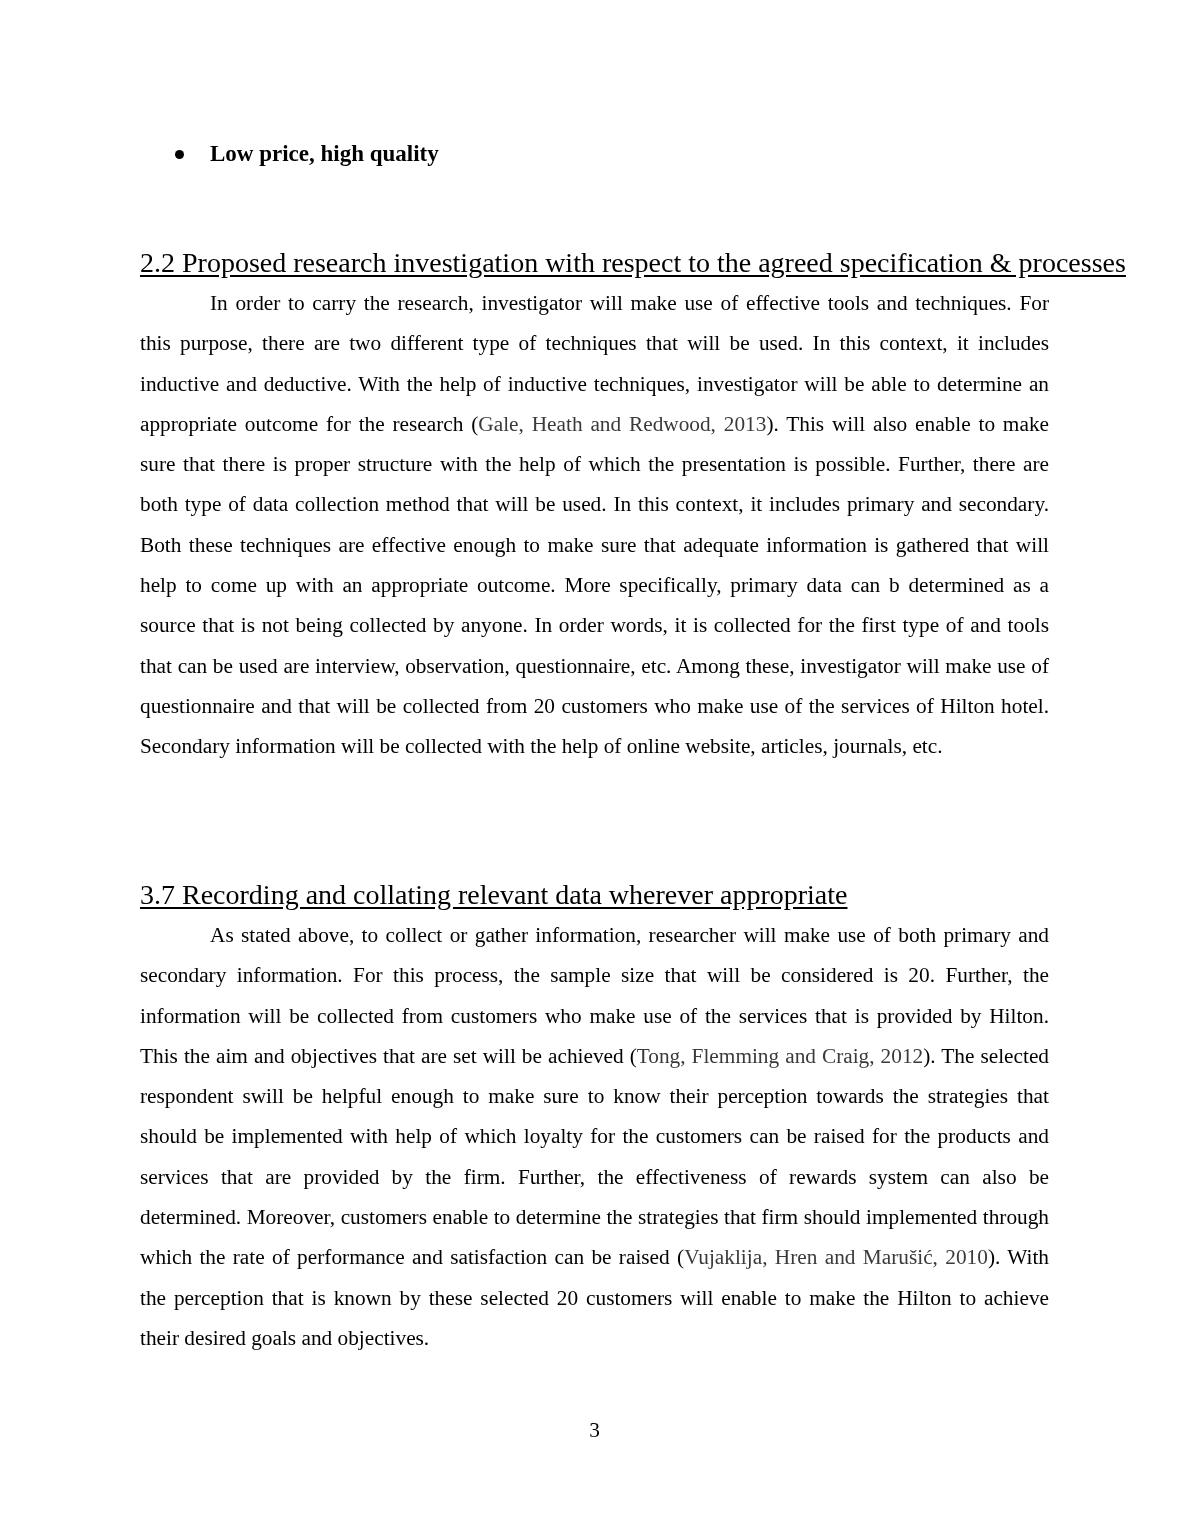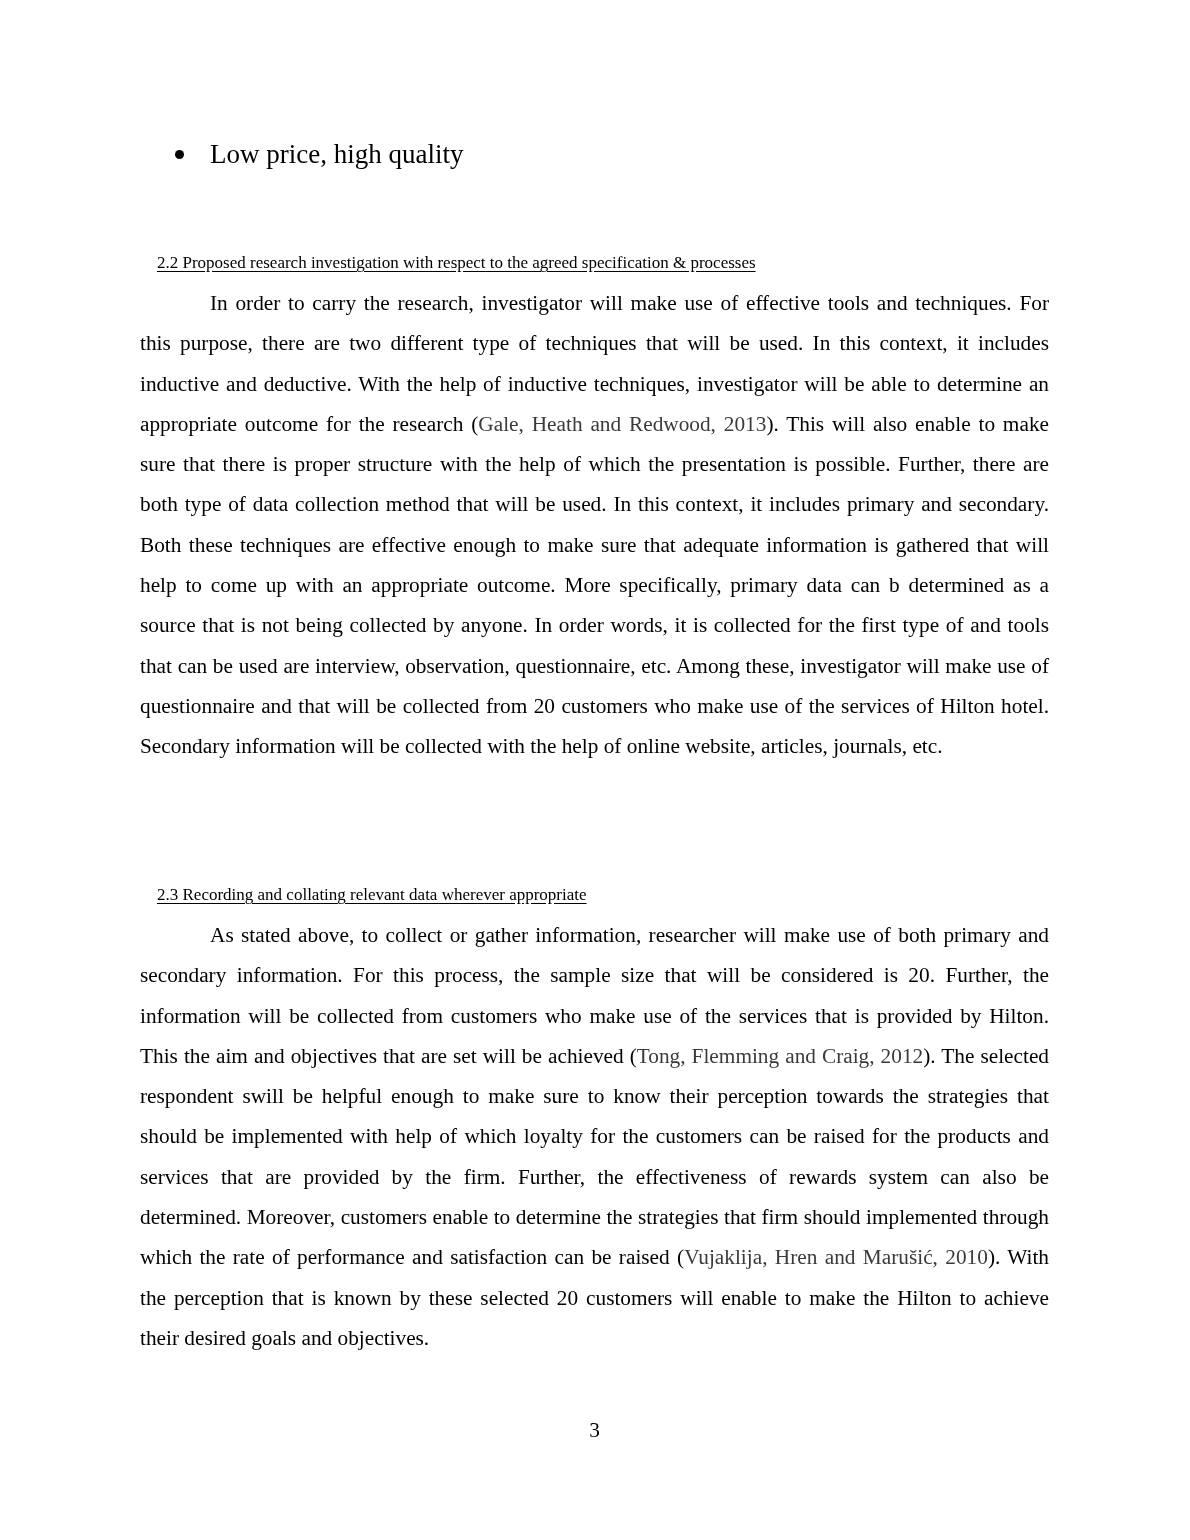--- a/index.html
+++ b/index.html
@@ -3,41 +3,41 @@
   <meta charset="utf-8">
   <style>
     html, body { margin: 0; padding: 0; background: #ffffff; }
     body {
       width: 1190px; height: 1540px; position: relative; overflow: hidden;
       font-family: "Liberation Serif", "DejaVu Serif", serif;
       color: #000000;
     }
     .page { position: absolute; left: 140px; top: 0; width: 909px; }
     .bullets { position: absolute; top: 136px; left: 0; width: 909px; margin: 0; padding: 0; list-style: none; }
-    .bullets li { position: relative; height: 40.5px; line-height: 36px; font-size: 27px; padding-left: 70px; }
+    .bullets li { position: relative; height: 40.5px; line-height: 36px; font-size: 23px; padding-left: 70px; font-weight: bold; }
     .bullets li .dot { position: absolute; left: 35px; top: 14px; width: 9px; height: 9px; border-radius: 50%; background: #000; }
-    .heading { position: absolute; left: 17px; font-size: 17px; line-height: 36px; text-decoration: underline; text-underline-offset: 3px; white-space: nowrap; margin: 0; font-weight: normal; text-align: right; }
+    .heading { position: absolute; left: 0; font-size: 28px; line-height: 36px; text-decoration: underline; text-underline-offset: 3px; white-space: nowrap; margin: 0; font-weight: normal; text-align: right; }
     .para { position: absolute; left: 0; width: 909px; font-size: 21.3px; line-height: 40.3px; text-align: justify; margin: 0; text-indent: 70px; }
     .cite { color: #3a3a3a; }
     .page-num { position: absolute; left: 0; width: 909px; top: 1415px; text-align: center; font-size: 21.3px; line-height: 30px; }
   </style>
 </head>
 <body>
 
 <div class="page">
 
   <ul class="bullets">
     <li>
       <span class="dot"></span>
       <span>Low price, high quality</span>
     </li>
   </ul>
 
   <h2 class="heading" style="top:245px;">2.2 Proposed research investigation with respect to the agreed specification &amp; processes</h2>
 
   <p class="para" style="top:283px;"><span>In order to carry the research, investigator will make use of effective tools and techniques. For this purpose, there are two different type of techniques that will be used. In this context, it includes inductive and deductive. With the help of inductive techniques, investigator will be able to determine an appropriate outcome for the research (</span><span class="cite">Gale, Heath and Redwood, 2013</span><span>). This will also enable to make sure that there is proper structure with the help of which the presentation is possible. Further, there are both type of data collection method that will be used. In this context, it includes primary and secondary. Both these techniques are effective enough to make sure that adequate information is gathered that will help to come up with an appropriate outcome. More specifically, primary data can b determined as a source that is not being collected by anyone. In order words, it is collected for the first type of and tools that can be used are interview, observation, questionnaire, etc. Among these, investigator will make use of questionnaire and that will be collected from 20 customers who make use of the services of Hilton hotel. Secondary information will be collected with the help of online website, articles, journals, etc.</span></p>
 
-  <h2 class="heading" style="top:877px;">2.3 Recording and collating relevant data wherever appropriate</h2>
+  <h2 class="heading" style="top:877px;">3.7 Recording and collating relevant data wherever appropriate</h2>
 
   <p class="para" style="top:915px;"><span>As stated above, to collect or gather information, researcher will make use of both primary and secondary information. For this process, the sample size that will be considered is 20. Further, the information will be collected from customers who make use of the services that is provided by Hilton. This the aim and objectives that are set will be achieved (</span><span class="cite">Tong, Flemming and Craig, 2012</span><span>). The selected respondent swill be helpful enough to make sure to know their perception towards the strategies that should be implemented with help of which loyalty for the customers can be raised for the products and services that are provided by the firm. Further, the effectiveness of rewards system can also be determined. Moreover, customers enable to determine the strategies that firm should implemented through which the rate of performance and satisfaction can be raised (</span><span class="cite">Vujaklija, Hren and Marušić, 2010</span><span>). With the perception that is known by these selected 20 customers will enable to make the Hilton to achieve their desired goals and objectives.</span></p>
 
   <div class="page-num">3</div>
 </div>
 
 </body></html>

